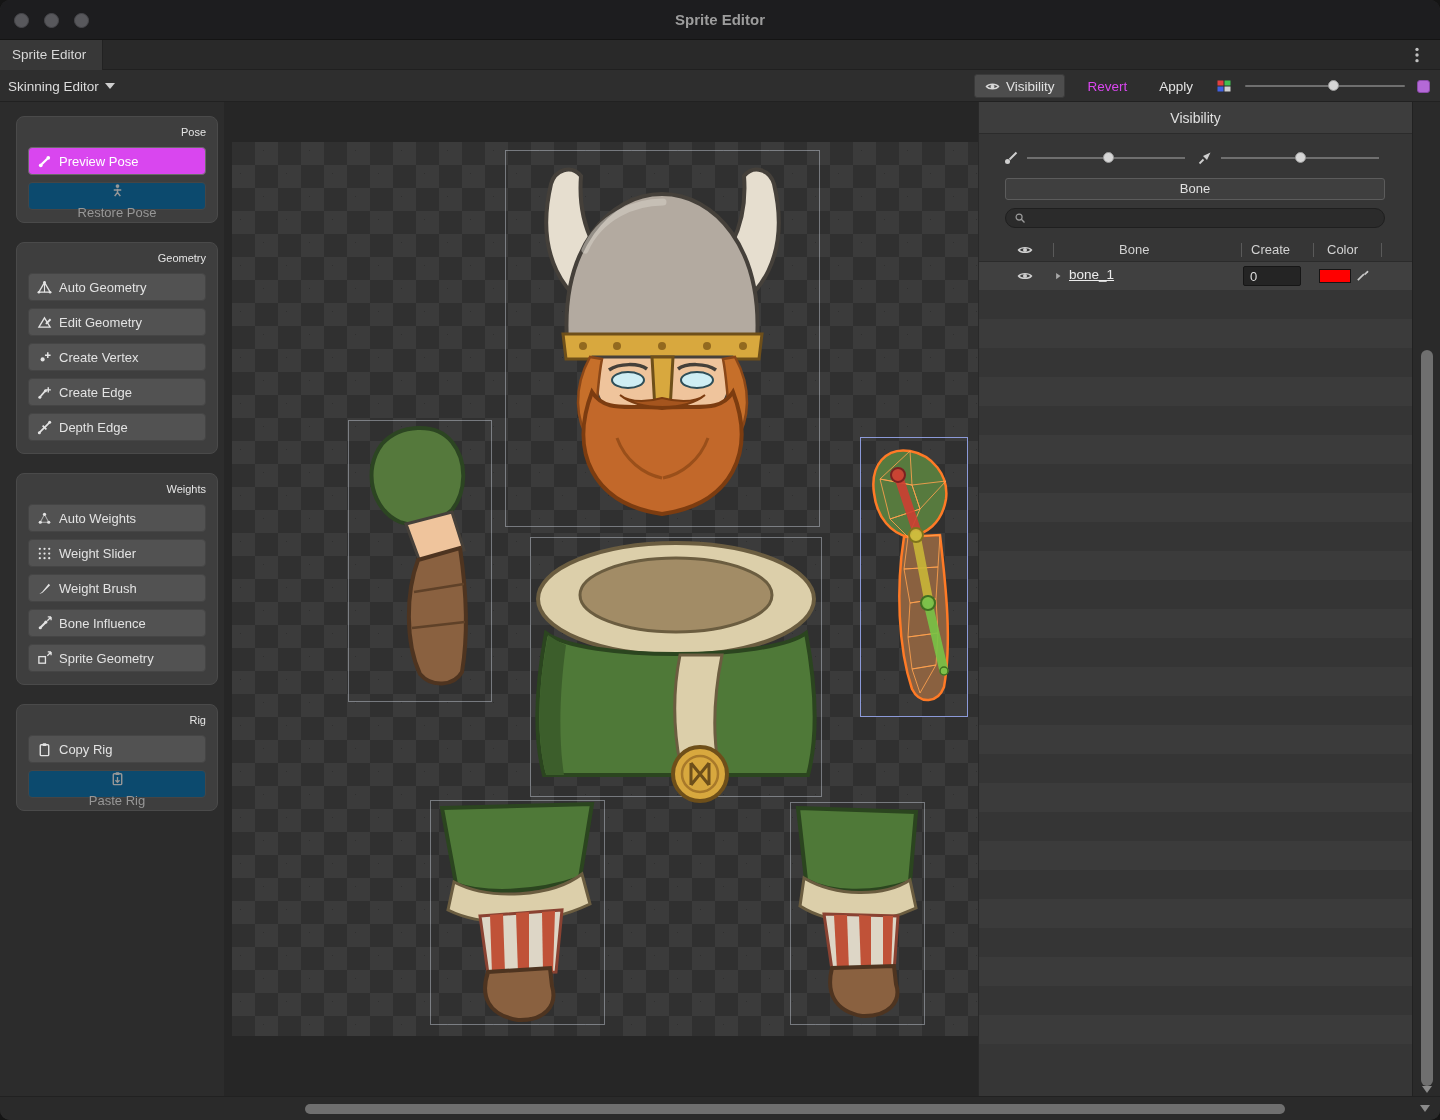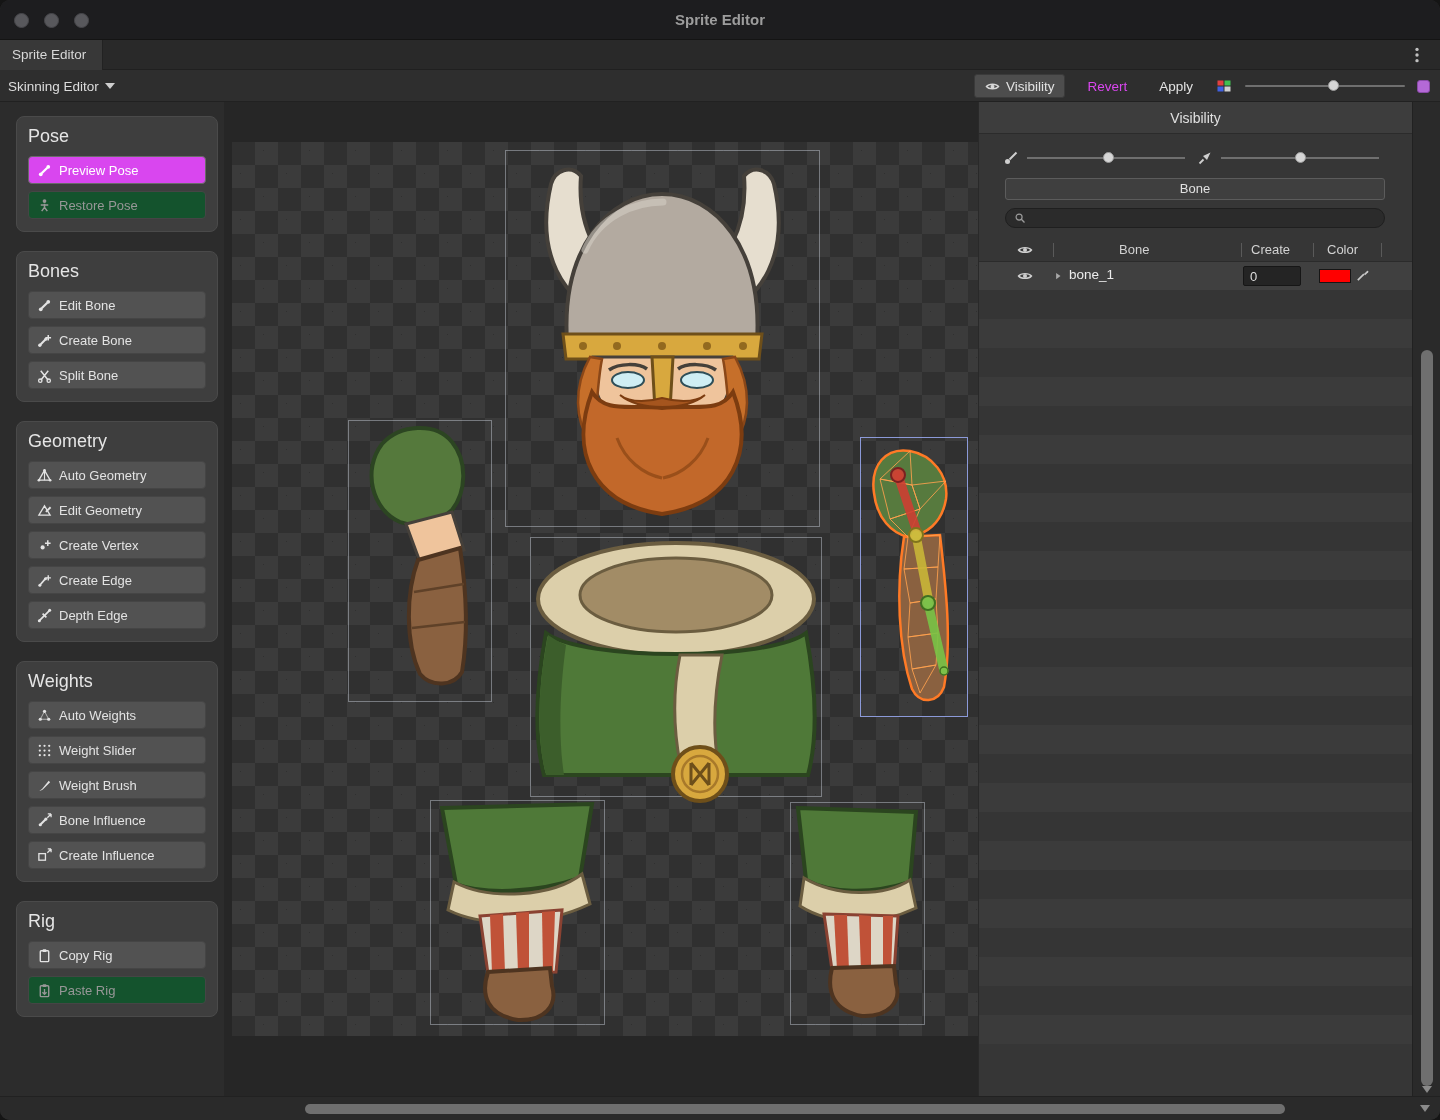--- a/index.html
+++ b/index.html
@@ -27,25 +27,25 @@
   .tb-btn.dim{color:#d946ef;}
   .icon14{width:15px;height:15px;}
   .zoom-slider{position:relative;width:160px;height:24px;}
   .zoom-track{position:absolute;left:0;right:0;top:11px;height:2px;background:#6f6f6f;border-radius:1px;}
   .zoom-handle{position:absolute;top:6px;left:52%;width:11px;height:11px;border-radius:50%;background:#d6d6d6;border:1px solid #9a9a9a;}
   .purple-chip{width:13px;height:13px;border-radius:3px;background:#b469d6;border:1px solid #8a4aa8;}
 
   
   .sidebar{position:absolute;left:16px;top:116px;width:202px;}
   .group{background:#3e3e3e;border:1px solid #4a4a4a;border-radius:8px;padding:9px 11px 12px;margin-bottom:19px;}
-  .group-title{text-align:left;color:#e5e5e5;font-size:18px;margin-bottom:9px;}
+  .group-title{text-align:right;color:#e5e5e5;font-size:11px;margin-bottom:9px;}
   .tbtn{display:flex;align-items:center;gap:7px;width:100%;height:28px;margin-top:7px;background:#525252;border:1px solid #454545;border-radius:4px;color:#e3e3e3;font-size:13px;padding:0 8px;text-align:left;}
   .tbtn:first-of-type{margin-top:0;}
   .tbtn.active{background:#d946ef;border-color:#6a6a6a;color:#ffffff;}
-  .tbtn.disabled{background:#14532d;color:#979797;}
+  .tbtn.disabled{background:#0c4a6e;color:#979797;flex-direction:column;}
   .bicon{width:15px;height:15px;flex:none;}
 
   
   .canvas{position:absolute;left:224px;top:102px;width:754px;height:994px;background:#262626;}
   .checker{position:absolute;left:8px;top:40px;width:746px;height:894px;background-color:#303030;
     background-image:linear-gradient(45deg,#3b3b3b 25%,transparent 25%,transparent 75%,#3b3b3b 75%),
                      linear-gradient(45deg,#3b3b3b 25%,transparent 25%,transparent 75%,#3b3b3b 75%);
     background-size:46px 46px;background-position:0 0,23px 23px;}
   .srect{position:absolute;border:1px solid rgba(205,210,222,0.45);}
   .srect.sel{border-color:rgba(150,165,235,0.9);}
@@ -57,21 +57,21 @@
   .vp-slider{position:absolute;top:44px;height:24px;width:186px;}
   .vp-slider .trk{position:absolute;left:24px;right:4px;top:11px;height:2px;background:#6f6f6f;}
   .vp-slider .hdl{position:absolute;top:6px;width:11px;height:11px;border-radius:50%;background:#d6d6d6;border:1px solid #9a9a9a;}
   .vp-slider .sic{position:absolute;left:0;top:4px;width:16px;height:16px;color:#cfcfcf;}
   .bone-tab{position:absolute;left:26px;top:76px;width:380px;height:22px;background:#3f3f3f;border:1px solid #5c5c5c;border-radius:3px;color:#e0e0e0;font-size:13px;line-height:20px;text-align:center;}
   .searchbox{position:absolute;left:26px;top:106px;width:380px;height:20px;background:#2b2b2b;border:1px solid #1f1f1f;border-radius:10px;display:flex;align-items:center;padding:0 8px;gap:5px;}
   .searchbox input{flex:1;background:transparent;border:none;outline:none;color:#cccccc;font-size:12px;}
   .colhead{position:absolute;left:0;right:0;top:136px;height:24px;border-bottom:1px solid #2b2b2b;color:#d2d2d2;font-size:13px;}
   .colhead .sep{position:absolute;top:5px;width:1px;height:14px;background:#5a5a5a;}
   .bonerow{position:absolute;left:0;right:0;top:160px;height:28px;background:#404040;}
-  .bonerow .name{position:absolute;left:90px;top:5px;color:#ececec;font-size:13.5px;}
+  .bonerow .name{position:absolute;left:90px;top:5px;color:#ececec;font-size:13.5px;text-decoration:underline;}
   .depth-input{position:absolute;left:264px;top:4px;width:58px;height:20px;background:#242424;border:1px solid #161616;border-radius:2px;color:#dddddd;font-size:13px;padding:0 6px;}
   .swatch{position:absolute;left:340px;top:7px;width:32px;height:14px;border:1px solid #161616;}
   .stripes{position:absolute;left:0;right:0;top:188px;height:754px;background:repeating-linear-gradient(180deg,#353535 0 29px,#3b3b3b 29px 58px);}
   .eyeic{width:16px;height:16px;color:#cfcfcf;}
   .tri{width:10px;height:10px;color:#a8a8a8;}
 
   
   .vscroll{position:absolute;left:1412px;top:102px;width:28px;height:994px;background:#2a2a2a;border-left:1px solid #212121;}
   .vthumb{position:absolute;left:8px;top:248px;width:12px;height:736px;border-radius:6px;background:#6f6f6f;}
   .varrow{position:absolute;left:9px;bottom:3px;width:0;height:0;border-left:5px solid transparent;border-right:5px solid transparent;border-top:7px solid #8a8a8a;}
@@ -263,41 +263,20 @@
         <span>Preview Pose</span>
       </button>
       <button class="tbtn disabled">
         <svg class="bicon">
             <use href="#i-figure"></use>
           </svg>
         <span>Restore Pose</span>
       </button>
     </section>
 
-    <section class="group">
-      <div class="group-title">Bones</div>
-      <button class="tbtn">
-        <svg class="bicon">
-            <use href="#i-bone"></use>
-          </svg>
-        <span>Edit Bone</span>
-      </button>
-      <button class="tbtn">
-        <svg class="bicon">
-            <use href="#i-bone-plus"></use>
-          </svg>
-        <span>Create Bone</span>
-      </button>
-      <button class="tbtn">
-        <svg class="bicon">
-            <use href="#i-scissors"></use>
-          </svg>
-        <span>Split Bone</span>
-      </button>
-    </section>
 
     <section class="group">
       <div class="group-title">Geometry</div>
       <button class="tbtn">
         <svg class="bicon">
             <use href="#i-mesh"></use>
           </svg>
         <span>Auto Geometry</span>
       </button>
       <button class="tbtn">
@@ -349,21 +328,21 @@
       <button class="tbtn">
         <svg class="bicon">
             <use href="#i-bone-arrow"></use>
           </svg>
         <span>Bone Influence</span>
       </button>
       <button class="tbtn">
         <svg class="bicon">
             <use href="#i-sprite-arrow"></use>
           </svg>
-        <span>Create Influence</span>
+        <span>Sprite Geometry</span>
       </button>
     </section>
 
     <section class="group">
       <div class="group-title">Rig</div>
       <button class="tbtn">
         <svg class="bicon">
             <use href="#i-clipboard"></use>
           </svg>
         <span>Copy Rig</span>

